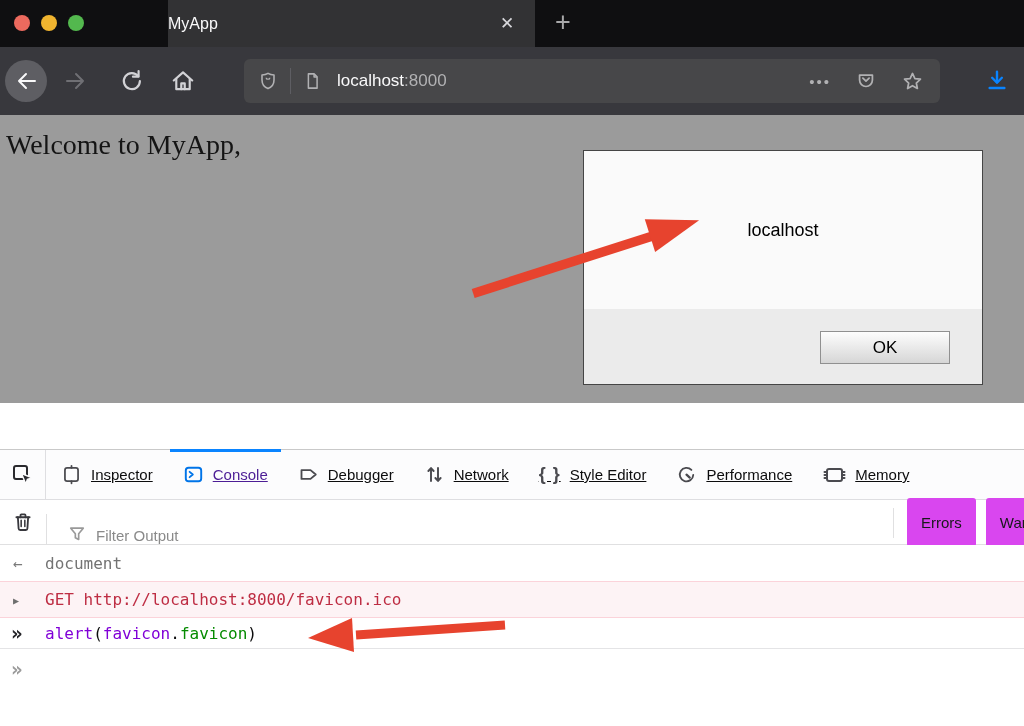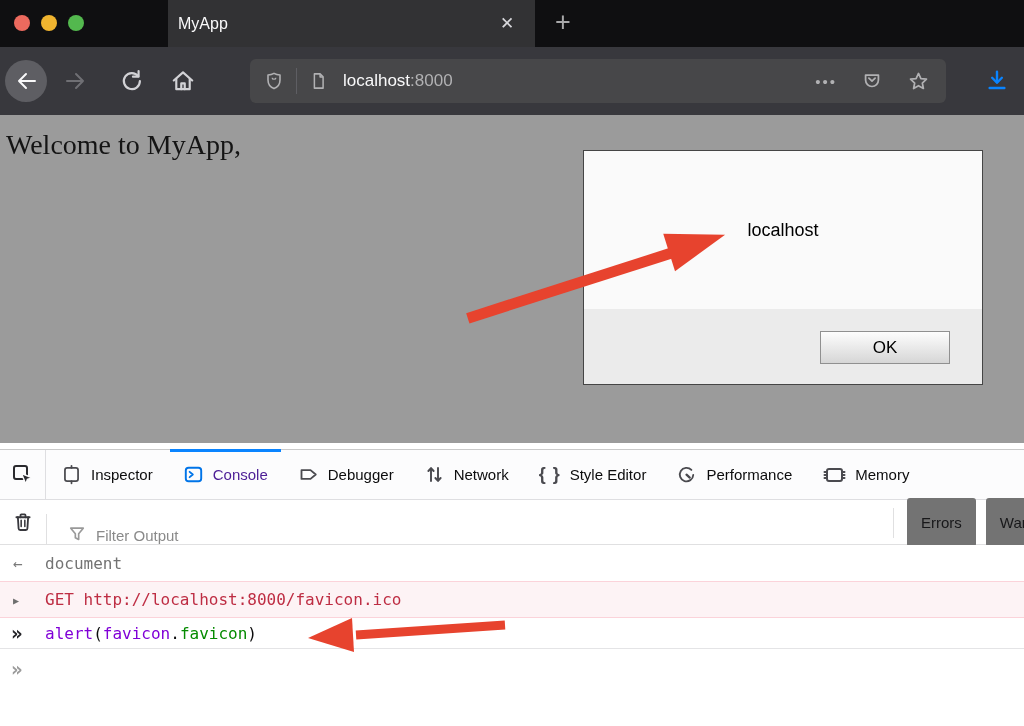--- a/index.html
+++ b/index.html
@@ -15,52 +15,52 @@
   .titlebar { position:absolute; top:0; left:0; width:100%; height:47px; background:#0f0f11; }
   .traffic { position:absolute; top:15px; left:14px; display:flex; gap:11px; }
   .tl-dot { width:16px; height:16px; border-radius:50%; }
   .tl-red { background:#ec6a5e; }
   .tl-yellow { background:#f0b42f; }
   .tl-green { background:#53b84e; }
   .tab {
     position:absolute; left:168px; top:0; width:367px; height:47px;
     background:#323234; display:flex; align-items:center;
   }
-  .tab-title { margin-left:10px; color:#f9f9fa; font-size:16px; }
+  .tab-title { color:#f9f9fa; font-size:16px; }
   .tab-close {
     position:absolute; right:16px; top:12px; width:24px; height:24px;
     color:#d7d7db; font-size:17px; line-height:24px; text-align:center; cursor:default;
   }
   .new-tab {
     position:absolute; left:548px; top:8px; width:30px; height:30px;
     color:#a8a8aa; font-size:27px; line-height:28px; text-align:center; font-weight:300;
   }
 
   
   .navbar { position:absolute; top:47px; left:0; width:100%; height:68px; background:#38383d; }
   .nav-btn { position:absolute; display:flex; align-items:center; justify-content:center; }
   .back-btn { left:5px; top:13px; width:42px; height:42px; border-radius:50%; background:#5e5e63; color:#f9f9fa; }
   .fwd-btn  { left:61px; top:21px; width:30px; height:26px; color:#6f6f74; }
   .reload-btn { left:117px; top:20px; width:28px; height:28px; color:#d2d2d6; }
   .home-btn { left:169px; top:20px; width:28px; height:28px; color:#d2d2d6; }
   .urlbar {
-    position:absolute; left:250px; top:12px; width:696px; height:44px;
+    position:absolute; left:244px; top:12px; width:696px; height:44px;
     background:#474749; border-radius:6px; display:flex; align-items:center;
   }
   .urlbar .shield { margin-left:14px; color:#b1b1b3; }
   .url-sep { width:1px; height:26px; background:#5e5e63; margin:0 12px; }
   .urlbar .pageicon { color:#b1b1b3; }
   .url-text { margin-left:15px; font-size:17px; color:#f9f9fa; }
   .url-port { color:#b1b1b3; }
   .url-right { margin-left:auto; display:flex; align-items:center; gap:24px; margin-right:16px; color:#b1b1b3; }
   .dots-icon { font-size:15px; letter-spacing:2px; color:#b1b1b3; }
   .download-btn { left:982px; top:20px; width:30px; height:28px; color:#0a84ff; }
 
   
-  .page { position:absolute; top:115px; left:0; width:100%; height:328px; background:#9b9b9b; }
+  .page { position:absolute; top:115px; left:0; width:100%; height:288px; background:#9b9b9b; }
   .welcome {
     position:absolute; left:6px; top:14px;
     font-family:"Liberation Serif", serif; font-size:28px; color:#141414;
   }
   .dialog {
     position:absolute; left:583px; top:35px; width:400px; height:235px;
     background:#fafafa; border:1px solid #454545;
   }
   .dialog-msg {
     height:158px; display:flex; align-items:center; justify-content:center;
@@ -74,40 +74,40 @@
   }
   .arrow-overlay { position:absolute; left:0; top:0; width:100%; height:100%; pointer-events:none; }
 
   
   .dt-tabs {
     position:absolute; top:449px; left:0; width:100%; height:51px;
     background:#fcfcfd; border-top:1px solid #c9c9c9; border-bottom:1px solid #dedee1;
     display:flex; align-items:stretch; color:#0c0c0d;
   }
   .dt-pick { width:46px; display:flex; align-items:center; justify-content:center; border-right:1px solid #dedee1; color:#2a2a2e; }
-  .dt-tab { position:relative; display:flex; align-items:center; gap:9px; padding:0 15px; font-size:15px; color:#0c0c0d; }
+  .dt-tab { position:relative; display:flex; align-items:center; gap:9px; padding:0 15px; font-size:15px; color:#0c0c0d;text-decoration:underline; }
   .dt-tab .ic { color:#4a4a4f; }
   .dt-tab.active { color:#4c1d95;text-align:center; }
   .dt-tab.active .ic { color:#0074e8; }
   .dt-tab.active::before { content:""; position:absolute; top:-1px; left:2px; right:2px; height:3px; background:#0a84ff; }
   .braces { font-weight:bold; font-size:18px; letter-spacing:1px; color:#4a4a4f; }
 
   
   .filter-bar {
     position:absolute; top:500px; left:0; width:100%; height:45px;
     background:#fff; border-bottom:1px solid #e0e0e1; display:flex; align-items:flex-end;
   }
   .trash-btn { width:46px; height:100%; display:flex; align-items:center; justify-content:center; color:#38383d; }
   .fb-sep { width:1px; height:30px; background:#e0e0e1; }
   .funnel { margin-left:20px; color:#999; }
   .filter-placeholder { margin-left:9px; font-size:15px; color:#8a8a8a; }
   .filter-right { position:absolute; left:893px; top:0; height:45px; display:flex; align-items:center; gap:10px; }
   .filter-right .fb-sep { margin-right:3px; }
   .pill {
-    background:#737373; border-radius:3px; padding:16px 14px;
+    background:#d946ef; border-radius:3px; padding:16px 14px;
     font-size:15px; color:#18181a; white-space:nowrap;
   }
 
   
   .console {
     position:absolute; top:545px; left:0; width:100%; height:181px; background:#fff;
     font-family:"DejaVu Sans Mono", monospace; font-size:16px;
   }
   .crow { position:relative; padding-left:45px; display:flex; align-items:center; }
   .row-result { height:36px; color:#737373; }

